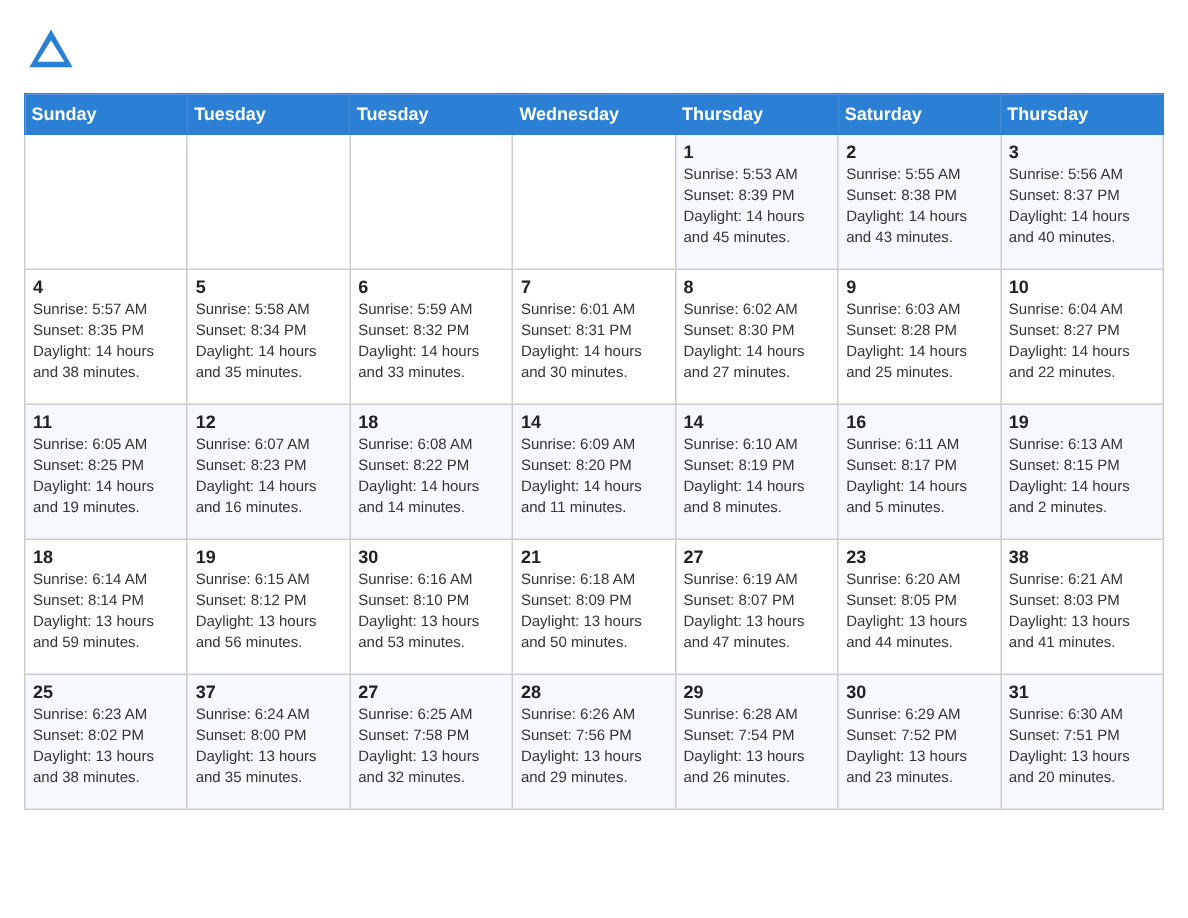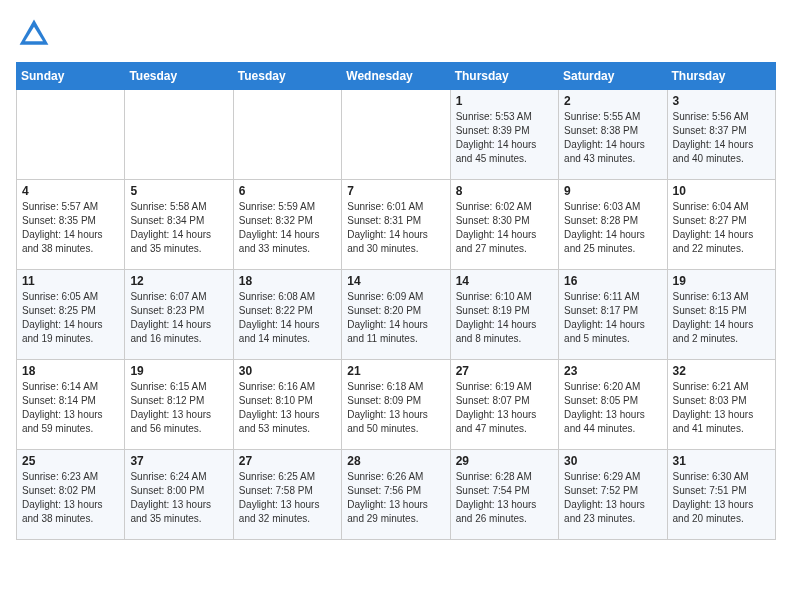--- a/index.html
+++ b/index.html
@@ -219,21 +219,21 @@
         </td>
         <td>
           <span class="day-number">27</span>
           <div class="day-info">Sunrise: 6:19 AM<br>Sunset: 8:07 PM<br>Daylight: 13 hours and 47 minutes.</div>
         </td>
         <td>
           <span class="day-number">23</span>
           <div class="day-info">Sunrise: 6:20 AM<br>Sunset: 8:05 PM<br>Daylight: 13 hours and 44 minutes.</div>
         </td>
         <td>
-          <span class="day-number">32</span>
+          <span class="day-number">38</span>
           <div class="day-info">Sunrise: 6:21 AM<br>Sunset: 8:03 PM<br>Daylight: 13 hours and 41 minutes.</div>
         </td>
       </tr>
       <tr>
         <td>
           <span class="day-number">25</span>
           <div class="day-info">Sunrise: 6:23 AM<br>Sunset: 8:02 PM<br>Daylight: 13 hours and 38 minutes.</div>
         </td>
         <td>
           <span class="day-number">37</span>

